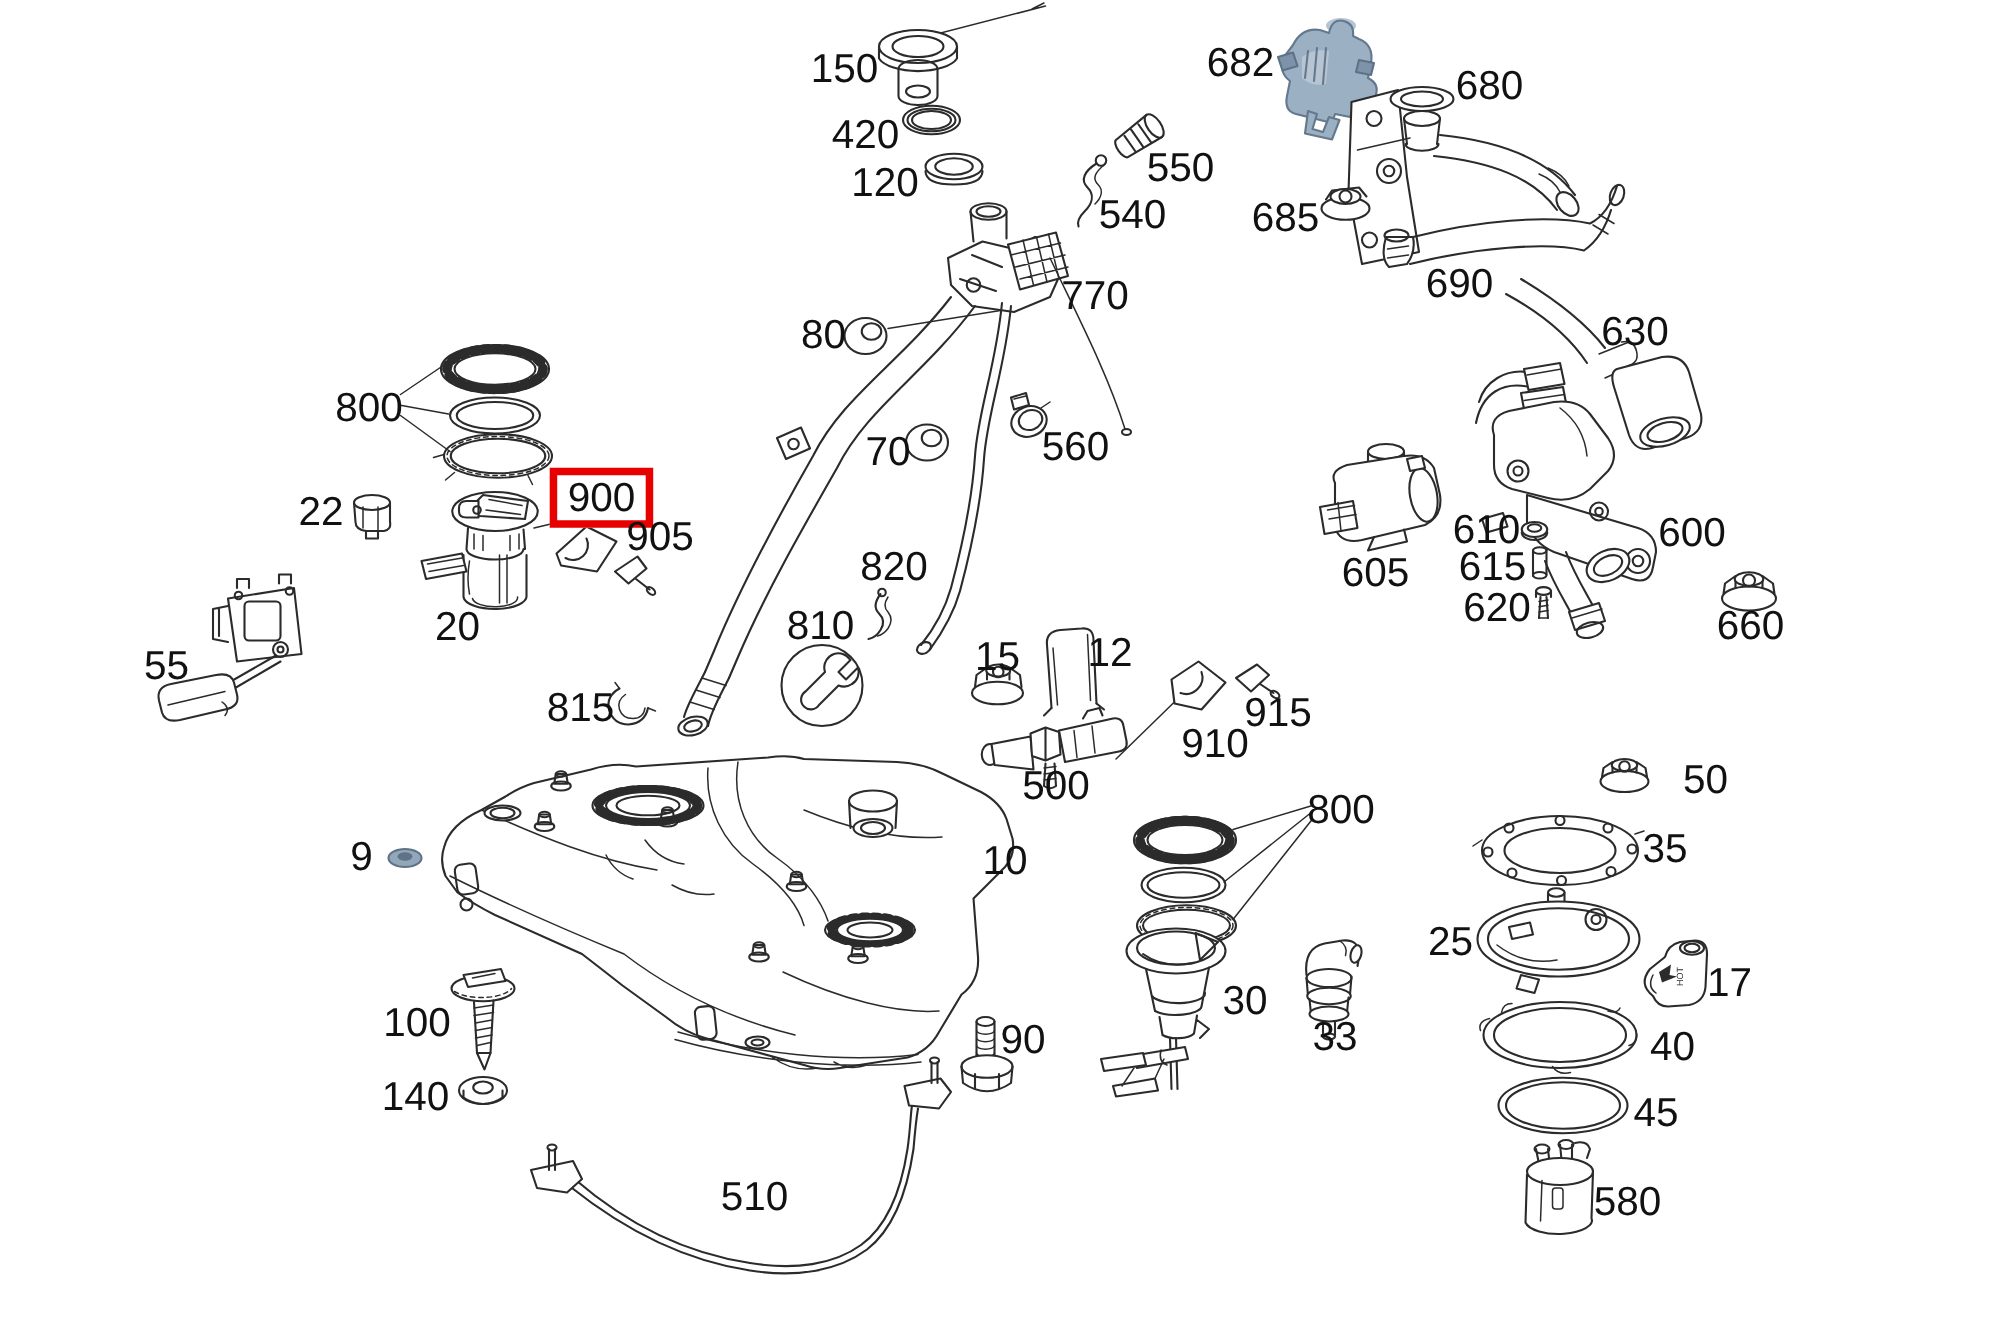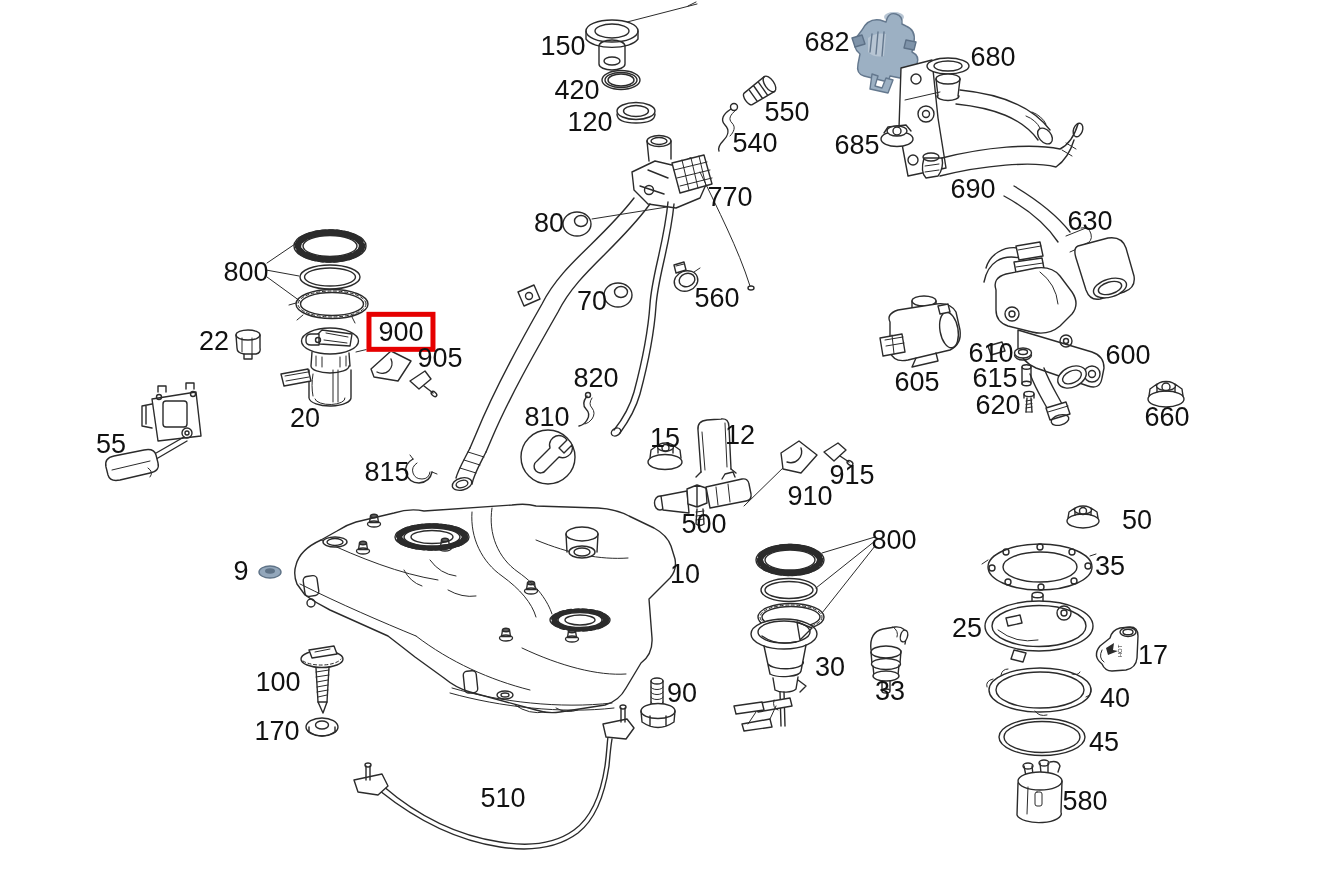--- a/index.html
+++ b/index.html
@@ -551,20 +551,20 @@
       <div class="part-label" style="left: 894px; top: 540px;">800</div>
       <div class="part-label" style="left: 1117px; top: 520px; margin-left: 20px;">50</div>
       <div class="part-label" style="left: 1110px; top: 566px;">35</div>
       <div class="part-label" style="left: 967px; top: 628px;">25</div>
       <div class="part-label" style="left: 1153px; top: 655px;">17</div>
       <div class="part-label" style="left: 1115px; top: 698px;">40</div>
       <div class="part-label" style="left: 1104px; top: 742px;">45</div>
       <div class="part-label" style="left: 1085px; top: 801px;">580</div>
       <div class="part-label" style="left: 830px; top: 667px;">30</div>
       <div class="part-label" style="left: 890px; top: 691px;">33</div>
-      <div class="part-label" style="left: 685px; top: 574px; text-align: center;">10</div>
+      <div class="part-label" style="left: 670px; top: 574px; text-align: center;">10</div>
       <div class="part-label" style="left: 241px; top: 571px;">9</div>
       <div class="part-label" style="left: 278px; top: 682px;">100</div>
-      <div class="part-label" style="left: 277px; top: 731px;">170</div>
+      <div class="part-label" style="left: 277px; top: 731px;">140</div>
       <div class="part-label" style="left: 682px; top: 693px;">90</div>
       <div class="part-label" style="left: 503px; top: 798px;">510</div>
     </div>
 </div>
 
 </body></html>

